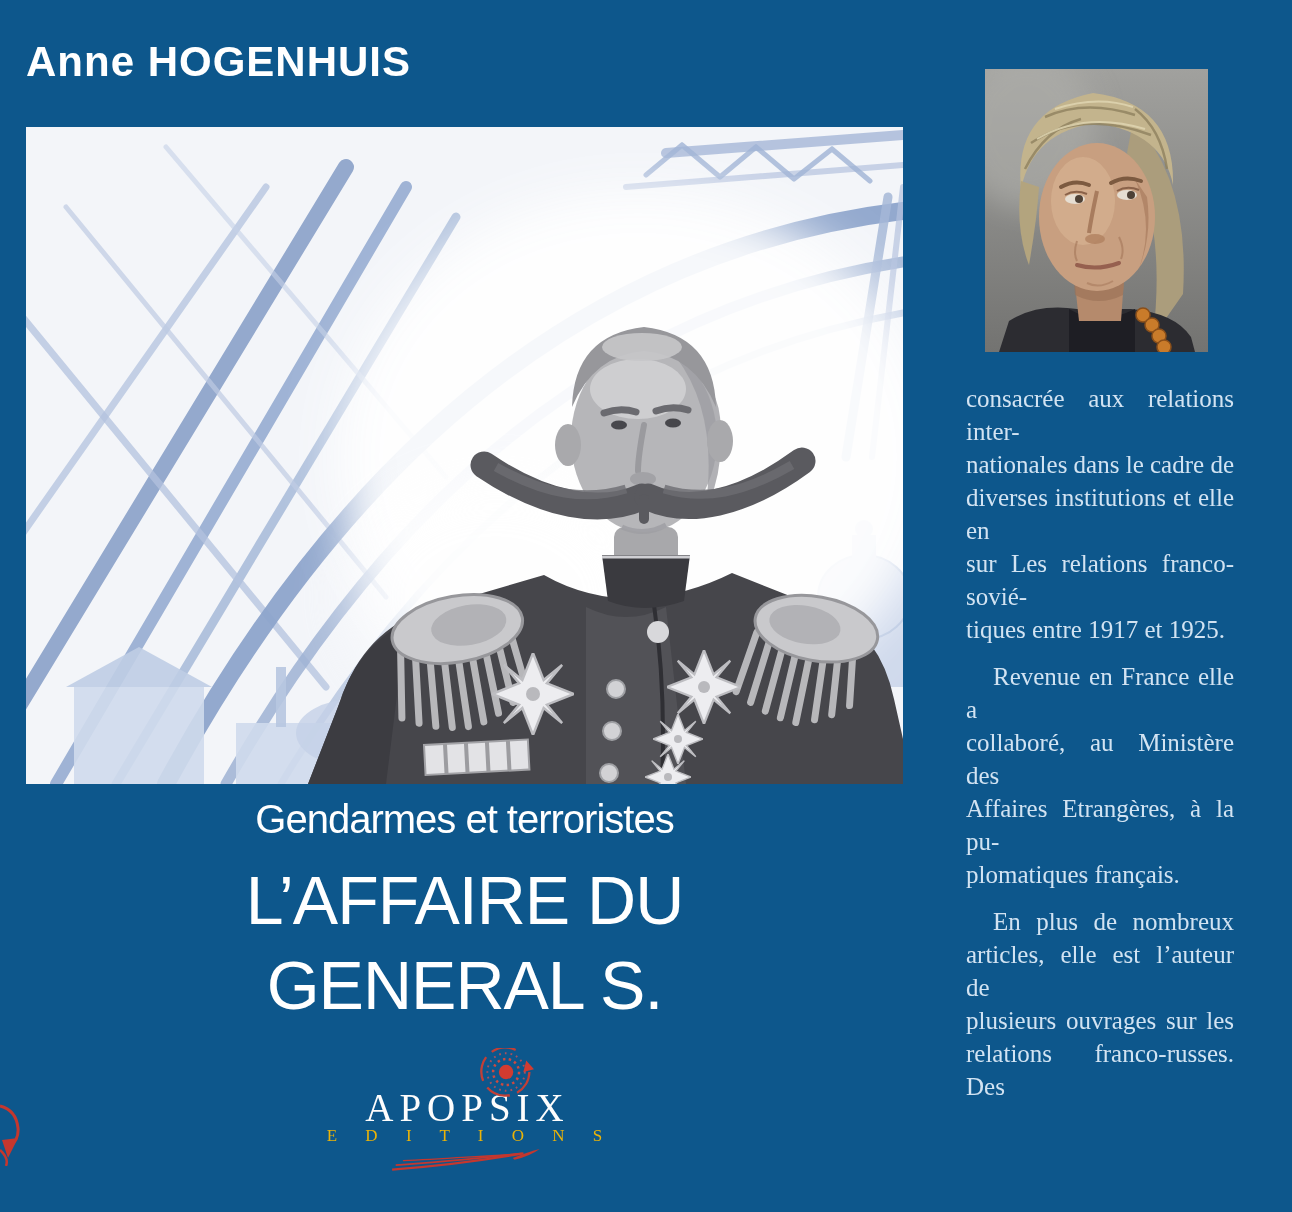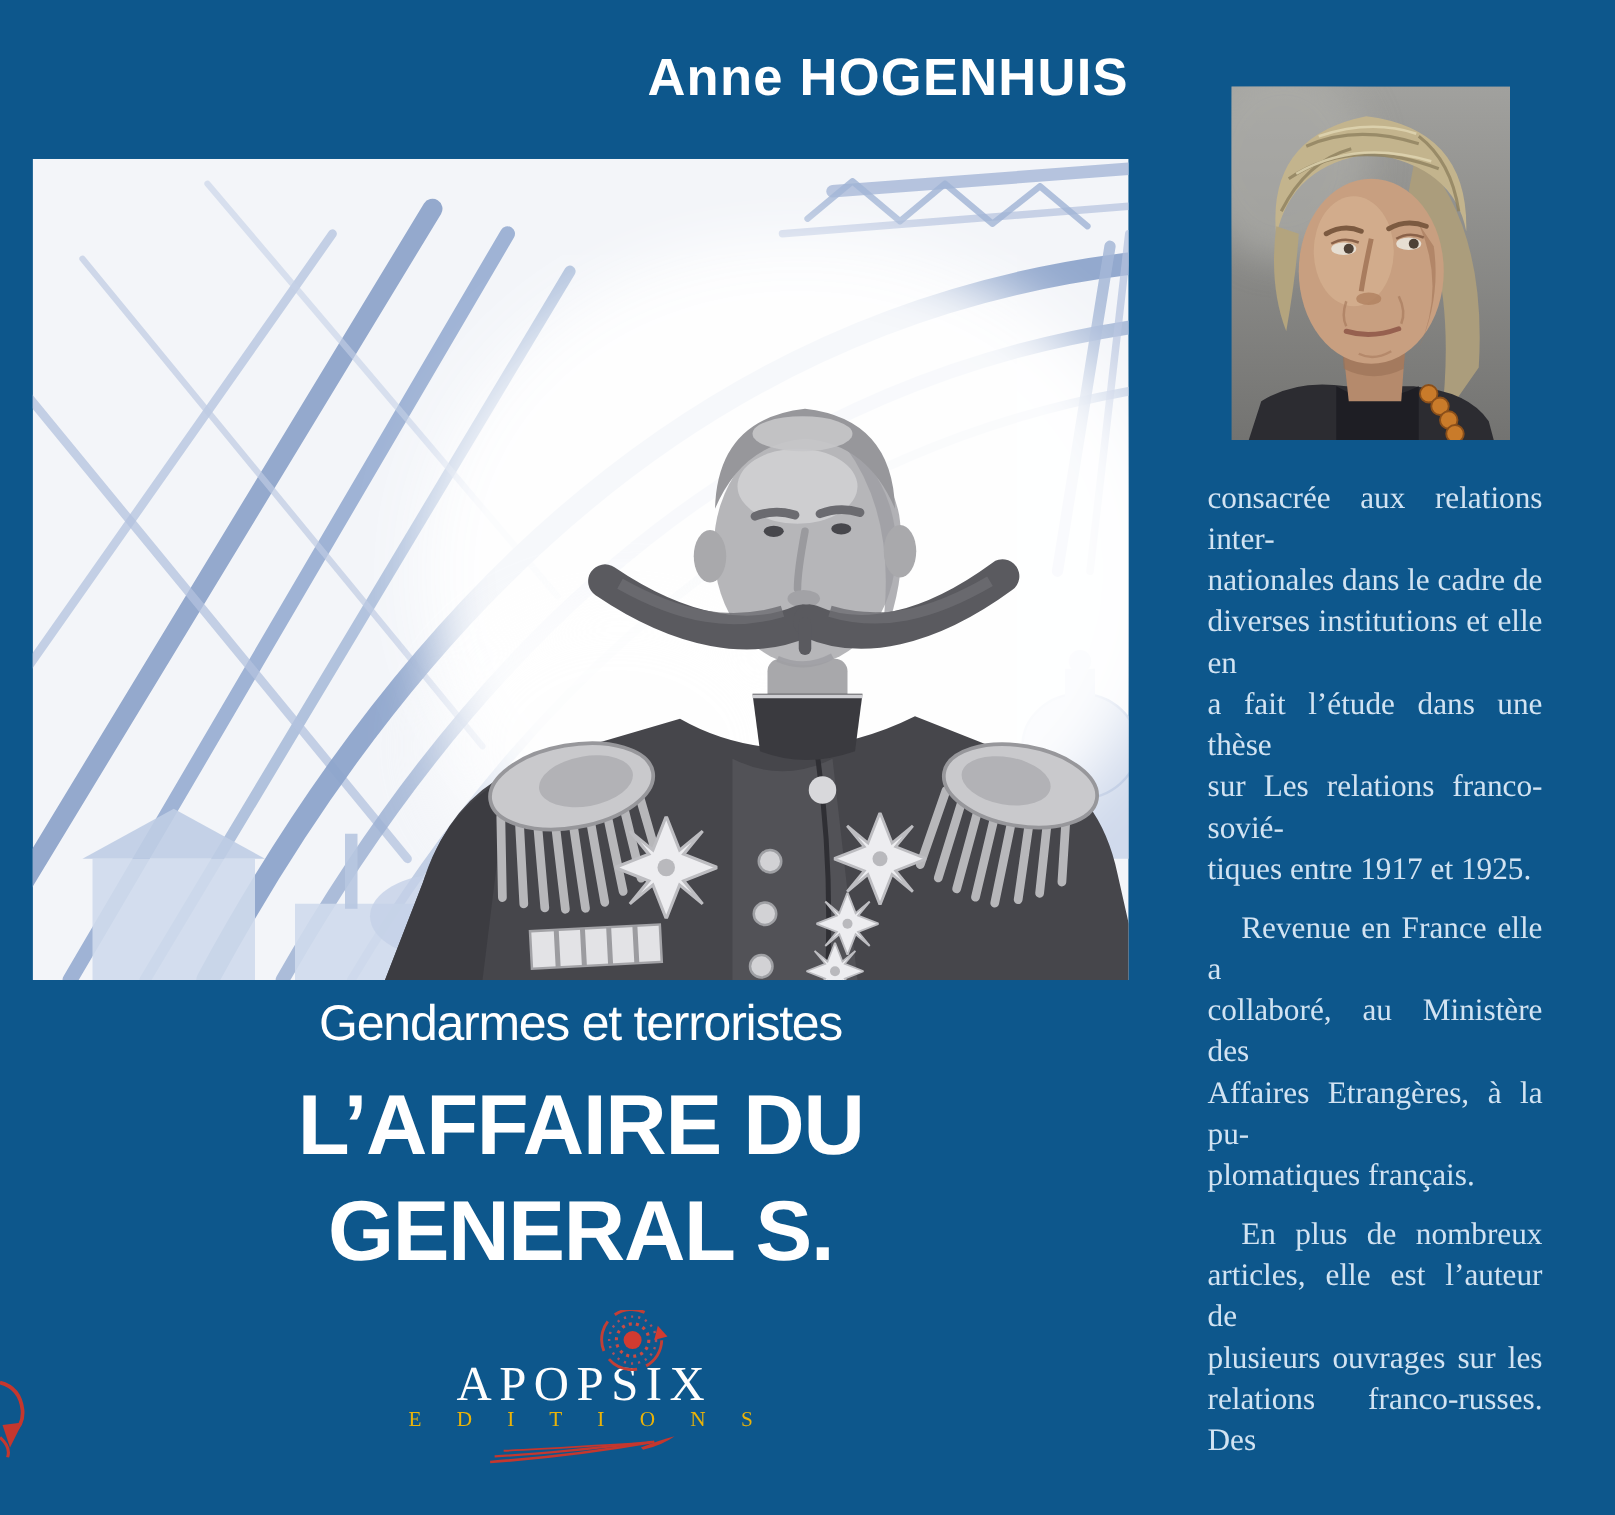--- a/index.html
+++ b/index.html
@@ -1,34 +1,34 @@
 <!DOCTYPE html>
 <html><head>
 <meta charset="utf-8">
 <style>
   html,body{margin:0;padding:0;background:#0d578c;}
   .cover{
     position:relative;width:1292px;height:1212px;overflow:hidden;
     background:#0d578c;font-family:"Liberation Sans",sans-serif;
   }
   .author-name{
-    position:absolute;left:26px;top:38px;width:877px;text-align:right;
+    position:absolute;left:26px;top:38px;width:877px;text-align:left;
     color:#ffffff;font-weight:bold;font-size:42px;letter-spacing:1px;
   }
   .main-photo{
     position:absolute;left:26px;top:127px;width:877px;height:657px;overflow:hidden;
   }
   .main-photo svg{display:block;width:100%;height:100%;}
   .subtitle{
     position:absolute;left:26px;top:797px;width:877px;text-align:center;
     color:#ffffff;font-size:40px;letter-spacing:-1px;font-weight:normal;
   }
   .book-title{
     position:absolute;left:26px;top:858px;width:877px;text-align:center;
-    color:#ffffff;font-weight:bold;font-size:68px;line-height:85px;letter-spacing:-1px;
+    color:#ffffff;font-weight:normal;font-size:68px;line-height:85px;letter-spacing:-1px;
   }
   .publisher{
     position:absolute;left:26px;top:1048px;width:877px;text-align:center;color:#ffffff;
   }
   .publisher .spiral{
     position:absolute;left:calc(50% + 15px);top:0;width:56px;height:50px;
   }
   .publisher .pub-name{
     padding-top:44px;font-family:"Liberation Serif",serif;font-size:39px;
     letter-spacing:6px;padding-left:6px;line-height:32px;color:#fdfdfd;
@@ -285,21 +285,20 @@
           <circle cx="179" cy="278" r="7"></circle>
       </g>
     </svg>
   </div>
 
   <div class="bio">
     <div class="para">
         <div class="bio-line">consacrée aux relations inter-</div>
         <div class="bio-line">nationales dans le cadre de</div>
         <div class="bio-line">diverses institutions et elle en</div>
-        <div class="bio-line">a fait l’étude dans une thèse</div>
         <div class="bio-line">sur Les relations franco-sovié-</div>
         <div class="bio-line last">tiques entre 1917 et 1925.</div>
       </div>
     <div class="para">
         <div class="bio-line first">Revenue en France elle a</div>
         <div class="bio-line">collaboré, au Ministère des</div>
         <div class="bio-line">Affaires Etrangères, à la pu-</div>
         <div class="bio-line last">plomatiques français.</div>
       </div>
     <div class="para">

